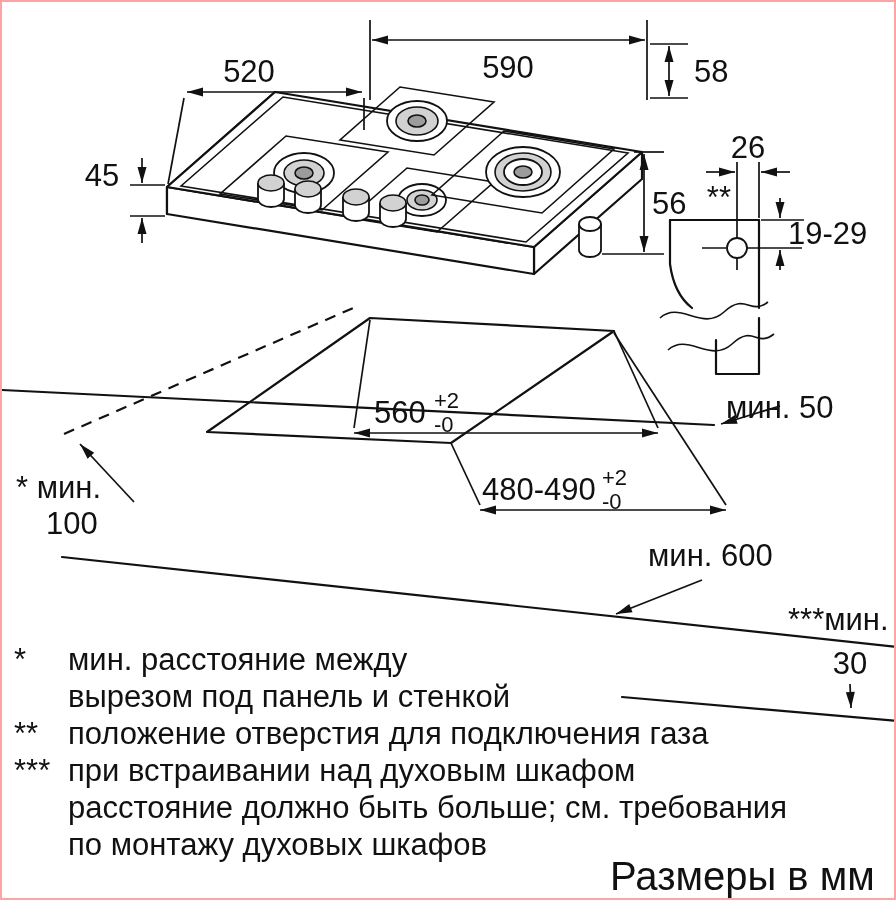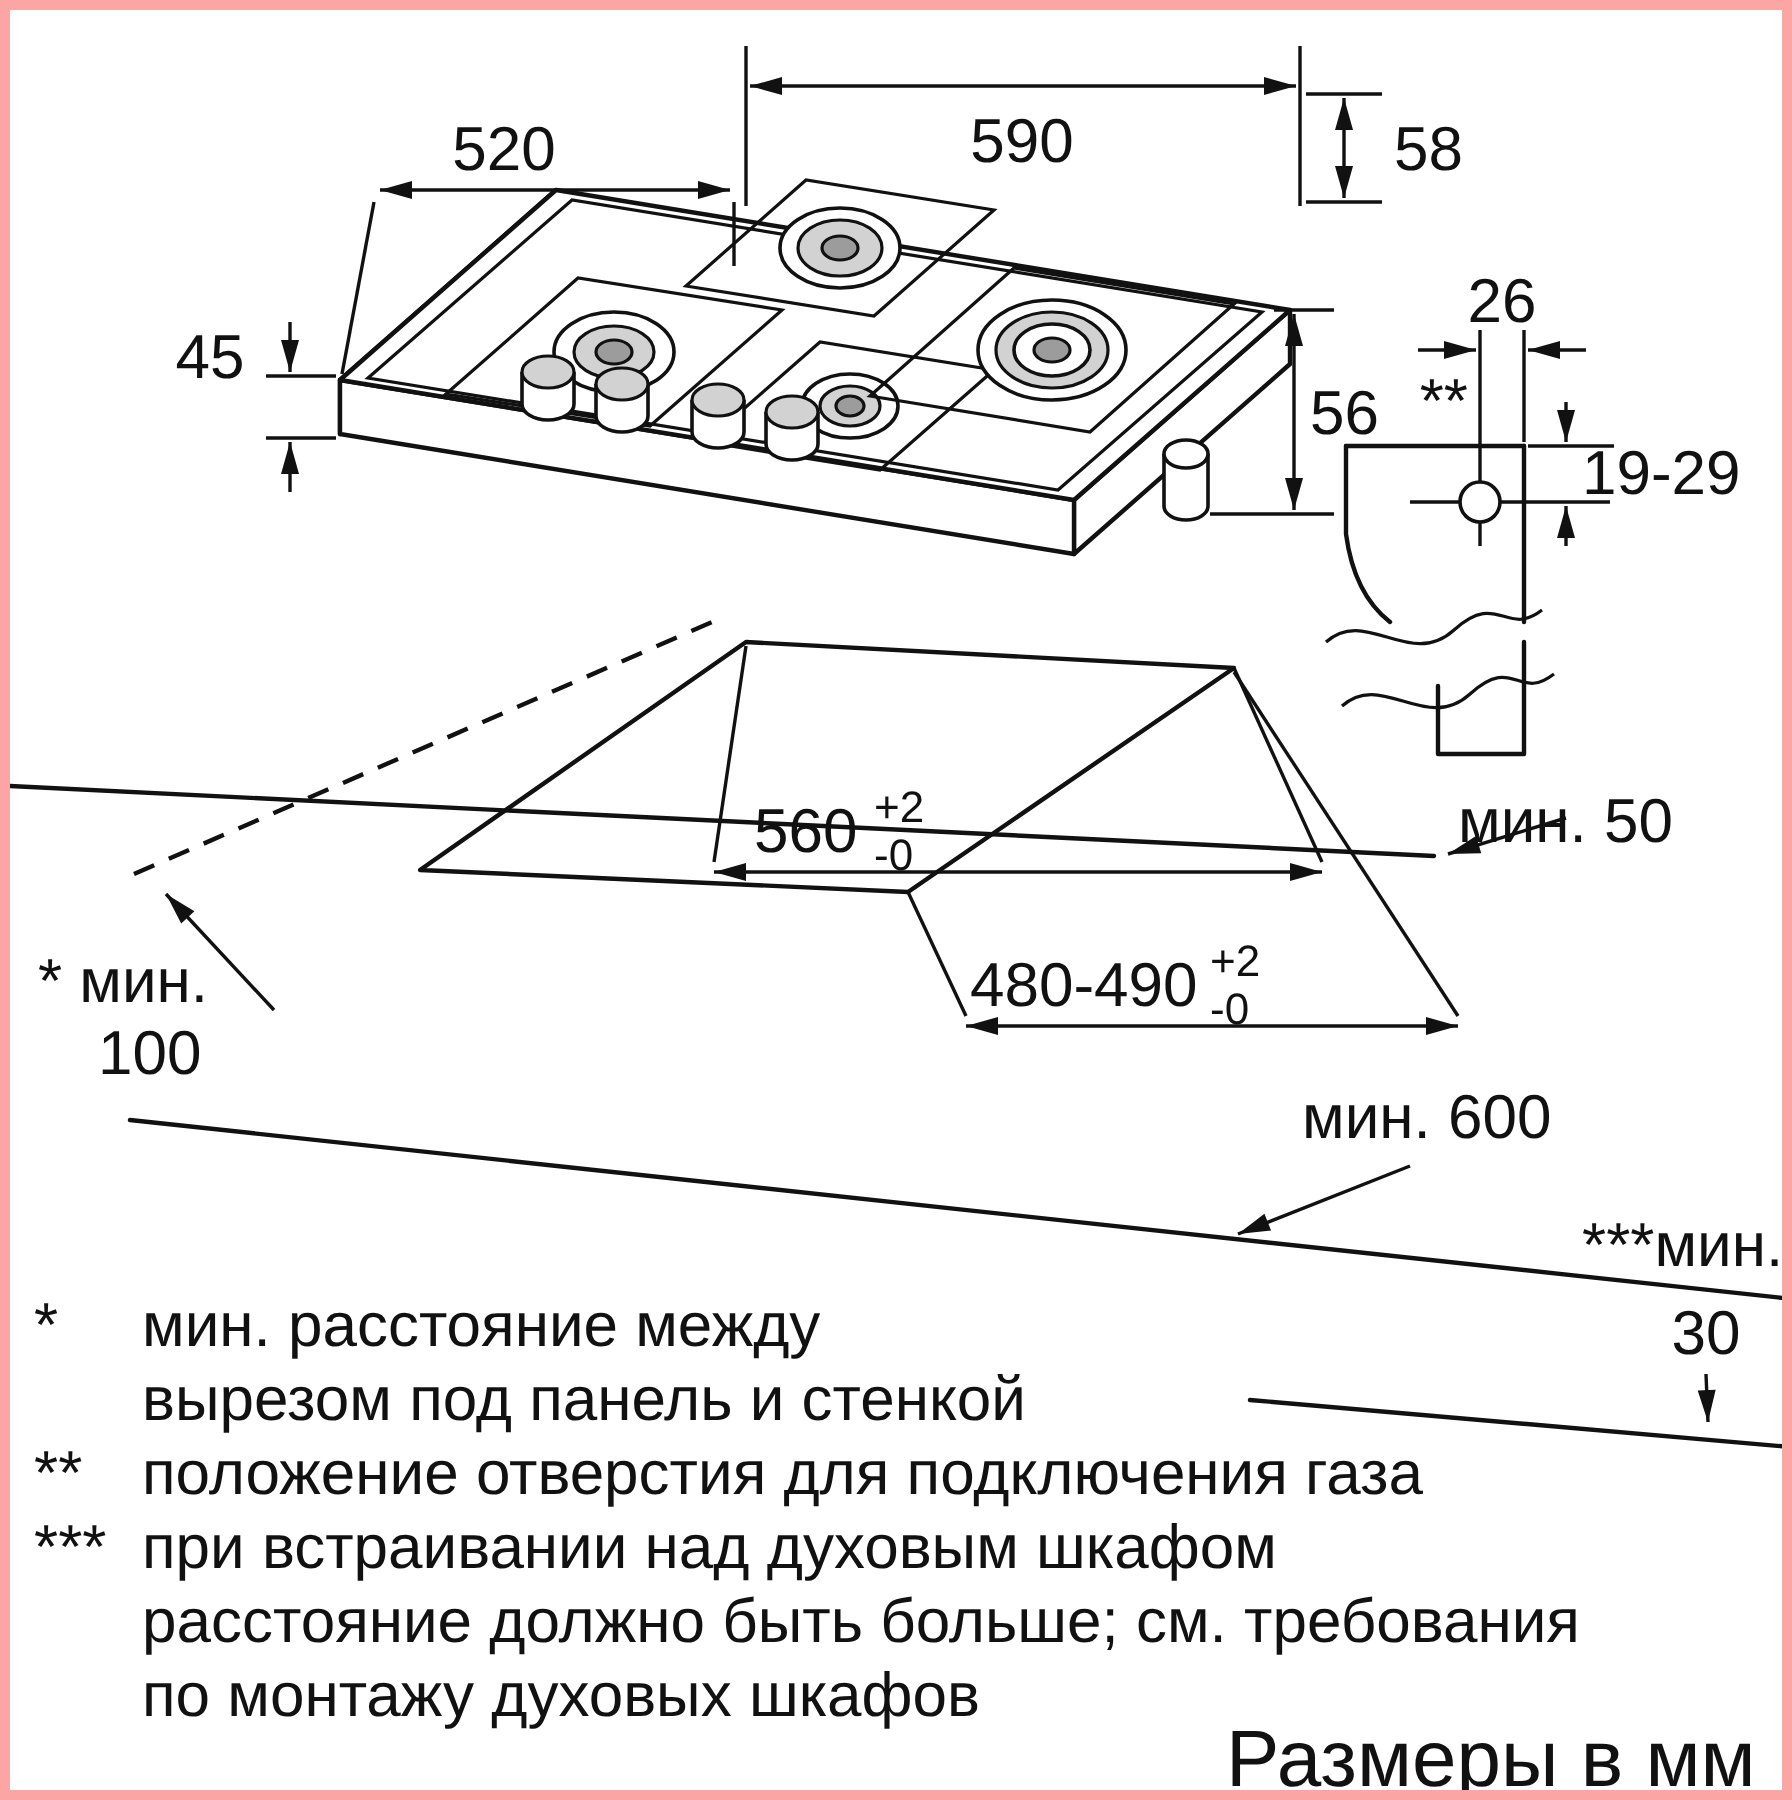--- a/index.html
+++ b/index.html
@@ -1,16 +1,16 @@
 <!DOCTYPE html>
 <html><head>
 <meta charset="utf-8">
 <style>
   html,body{margin:0;padding:0;background:#ffffff;}
-  .frame{position:relative;width:896px;height:900px;background:#ffffff;border:5px solid #fca5a5;box-sizing:border-box;overflow:hidden;}
+  .frame{position:relative;width:896px;height:900px;background:#ffffff;border:2px solid #fca5a5;box-sizing:border-box;overflow:hidden;}
   svg{display:block;}
   svg text{font-family:"Liberation Sans","DejaVu Sans",sans-serif;fill:#111111;}
   .ln{stroke:#111111;stroke-width:2.2;fill:none;stroke-linecap:round;stroke-linejoin:round;}
   .thin{stroke:#111111;stroke-width:1.6;fill:none;}
   .dim{stroke:#111111;stroke-width:1.7;fill:none;stroke-linecap:butt;}
   .dash{stroke:#111111;stroke-width:2.2;fill:none;stroke-dasharray:11 8;}
   .wfill{fill:#ffffff;stroke:#111111;stroke-width:2.2;stroke-linejoin:round;}
   .wfill-thin{fill:#ffffff;stroke:#111111;stroke-width:1.8;stroke-linejoin:round;}
   .gray{fill:#d2d2d2;stroke:#111111;stroke-width:1.6;}
   .capg{fill:#9c9c9c;stroke:#111111;stroke-width:1.6;}

